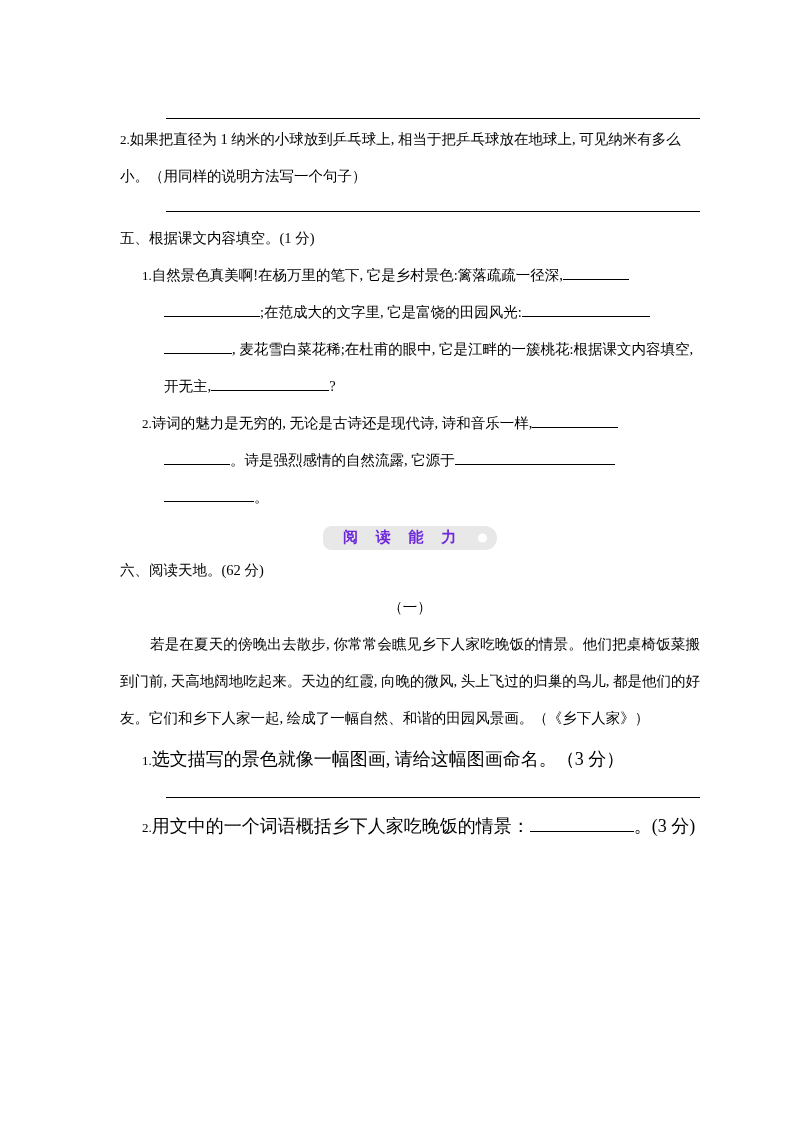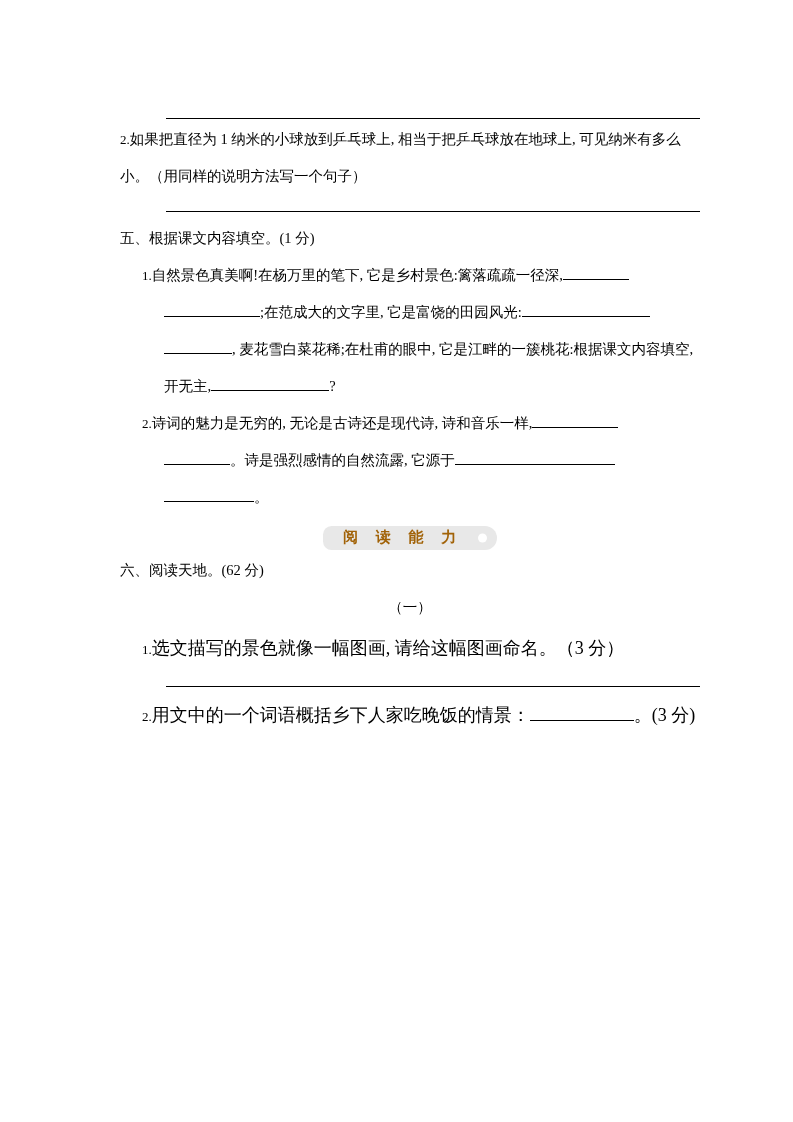--- a/index.html
+++ b/index.html
@@ -63,21 +63,21 @@
   }
   .banner {
     display: inline-block;
     position: relative;
     padding: 2px 34px 3px 20px;
     font-size: 15px;
     letter-spacing: 7px;
     font-weight: bold;
     background: #e8e8e8;
     border-radius: 10px 14px 14px 10px;
-    color: #a16207;
+    color: #6d28d9;
   }
   .banner .dot {
     position: absolute;
     right: 10px;
     top: 50%;
     transform: translateY(-50%);
     width: 9px; height: 9px;
     border-radius: 50%;
     background: #ffffff;
   }
@@ -139,20 +139,23 @@
       <span class="banner">
         <span>阅 读 能 力</span>
         <span class="dot"></span>
       </span>
     </div>
 
     <div class="sec-head">六、阅读天地。(62 分)</div>
 
     <div class="center" style="font-size:14.5px;line-height:37px;">（一）</div>
 
+    <div class="readpara">
+      <span class="first">若是在夏天的傍晚出去散步, 你常常会瞧见乡下人家吃晚饭的情景。他们把桌椅饭菜搬到门前, 天高地阔地吃起来。天边的红霞, 向晚的微风, 头上飞过的归巢的鸟儿, 都是他们的好友。它们和乡下人家一起, 绘成了一幅自然、和谐的田园风景画。（《乡下人家》）</span>
+    </div>
 
     <div class="item hang" style="margin-top:4px;">
       <span class="item-num">1.</span><span class="smallnum">选文描写的景色就像一幅图画, 请给这幅图画命名。（3 分）</span>
     </div>
     <div class="answer-rule" style="margin-top:18px;"></div>
 
     <div class="item hang" style="margin-top:10px;">
       <span class="item-num">2.</span><span class="smallnum">用文中的一个词语概括乡下人家吃晚饭的情景：</span><span class="blank" style="width:104px;"></span><span class="smallnum">。(3 分)</span>
     </div>
 

